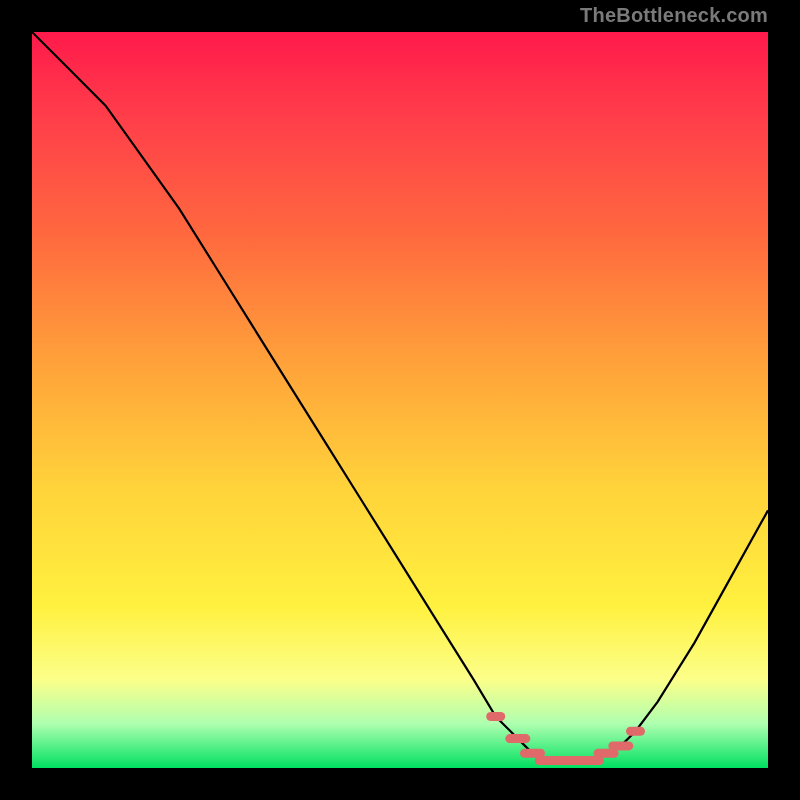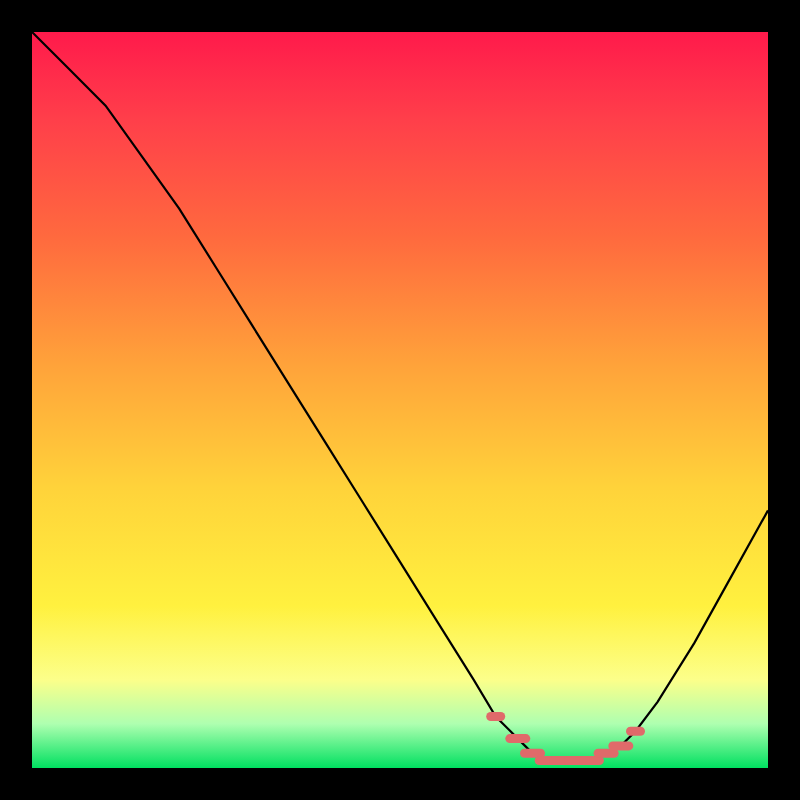--- a/index.html
+++ b/index.html
@@ -55,20 +55,21 @@
     font-weight: 600;
     letter-spacing: 0.2px;
     user-select: none;
   }
 </style>
 </head>
 <body>
 
 <div class="frame">
 
+  <div class="watermark">TheBottleneck.com</div>
 
   <div class="plot-area">
     <svg class="curve-svg" viewBox="0 0 736 736" preserveAspectRatio="none">
       <path id="curve-path" fill="none" stroke="#000000" stroke-width="2.2" d="M0.0 0.0 L36.8 36.8 L73.6 73.6 L110.4 125.1 L147.2 176.6 L184.0 235.5 L220.8 294.4 L257.6 353.3 L294.4 412.2 L331.2 471.0 L368.0 529.9 L404.8 588.8 L441.6 647.7 L463.7 684.5 L485.8 706.6 L500.5 721.3 L515.2 728.6 L529.9 728.6 L544.6 728.6 L559.4 728.6 L574.1 721.3 L588.8 713.9 L603.5 699.2 L625.6 669.8 L662.4 610.9 L699.2 544.6 L736.0 478.4"></path>
       <g id="marker-group">
           <line x1="458.7" y1="684.5" x2="468.7" y2="684.5" stroke="#e06a6a" stroke-width="9" stroke-linecap="round"></line>
           <line x1="477.8" y1="706.6" x2="493.8" y2="706.6" stroke="#e06a6a" stroke-width="9" stroke-linecap="round"></line>
           <line x1="492.5" y1="721.3" x2="508.5" y2="721.3" stroke="#e06a6a" stroke-width="9" stroke-linecap="round"></line>
           <line x1="507.2" y1="728.6" x2="523.2" y2="728.6" stroke="#e06a6a" stroke-width="9" stroke-linecap="round"></line>
           <line x1="521.9" y1="728.6" x2="537.9" y2="728.6" stroke="#e06a6a" stroke-width="9" stroke-linecap="round"></line>

